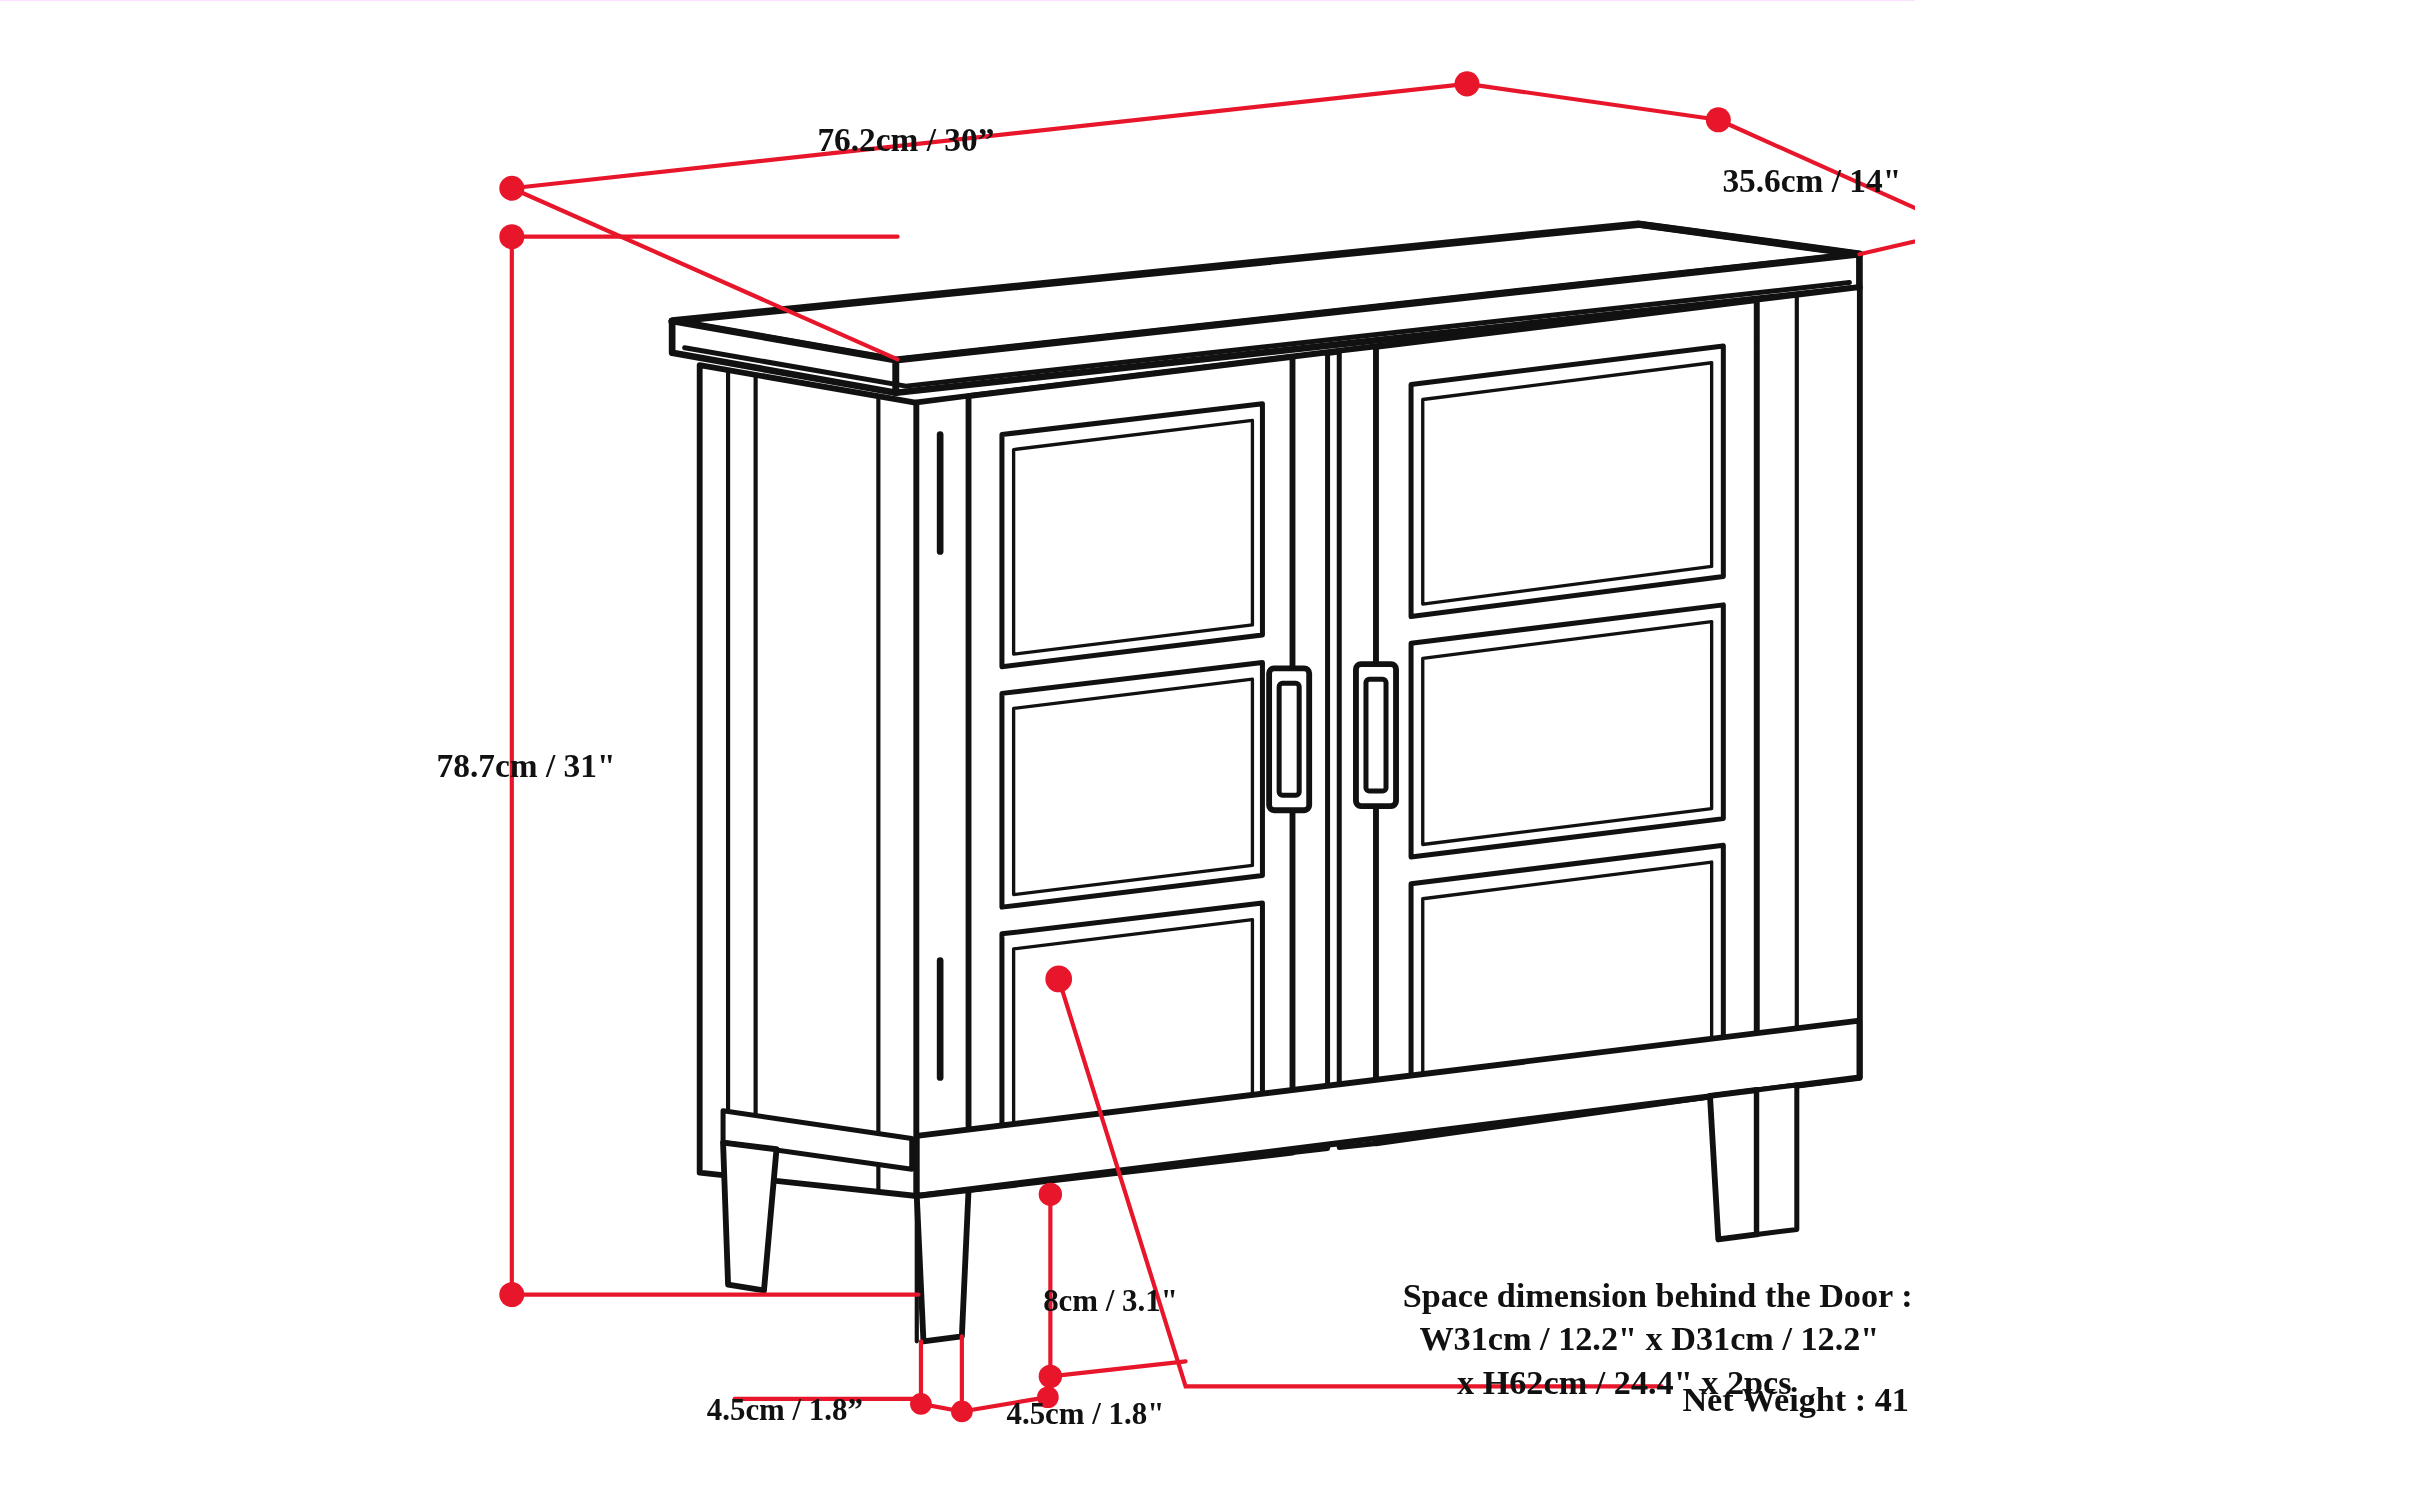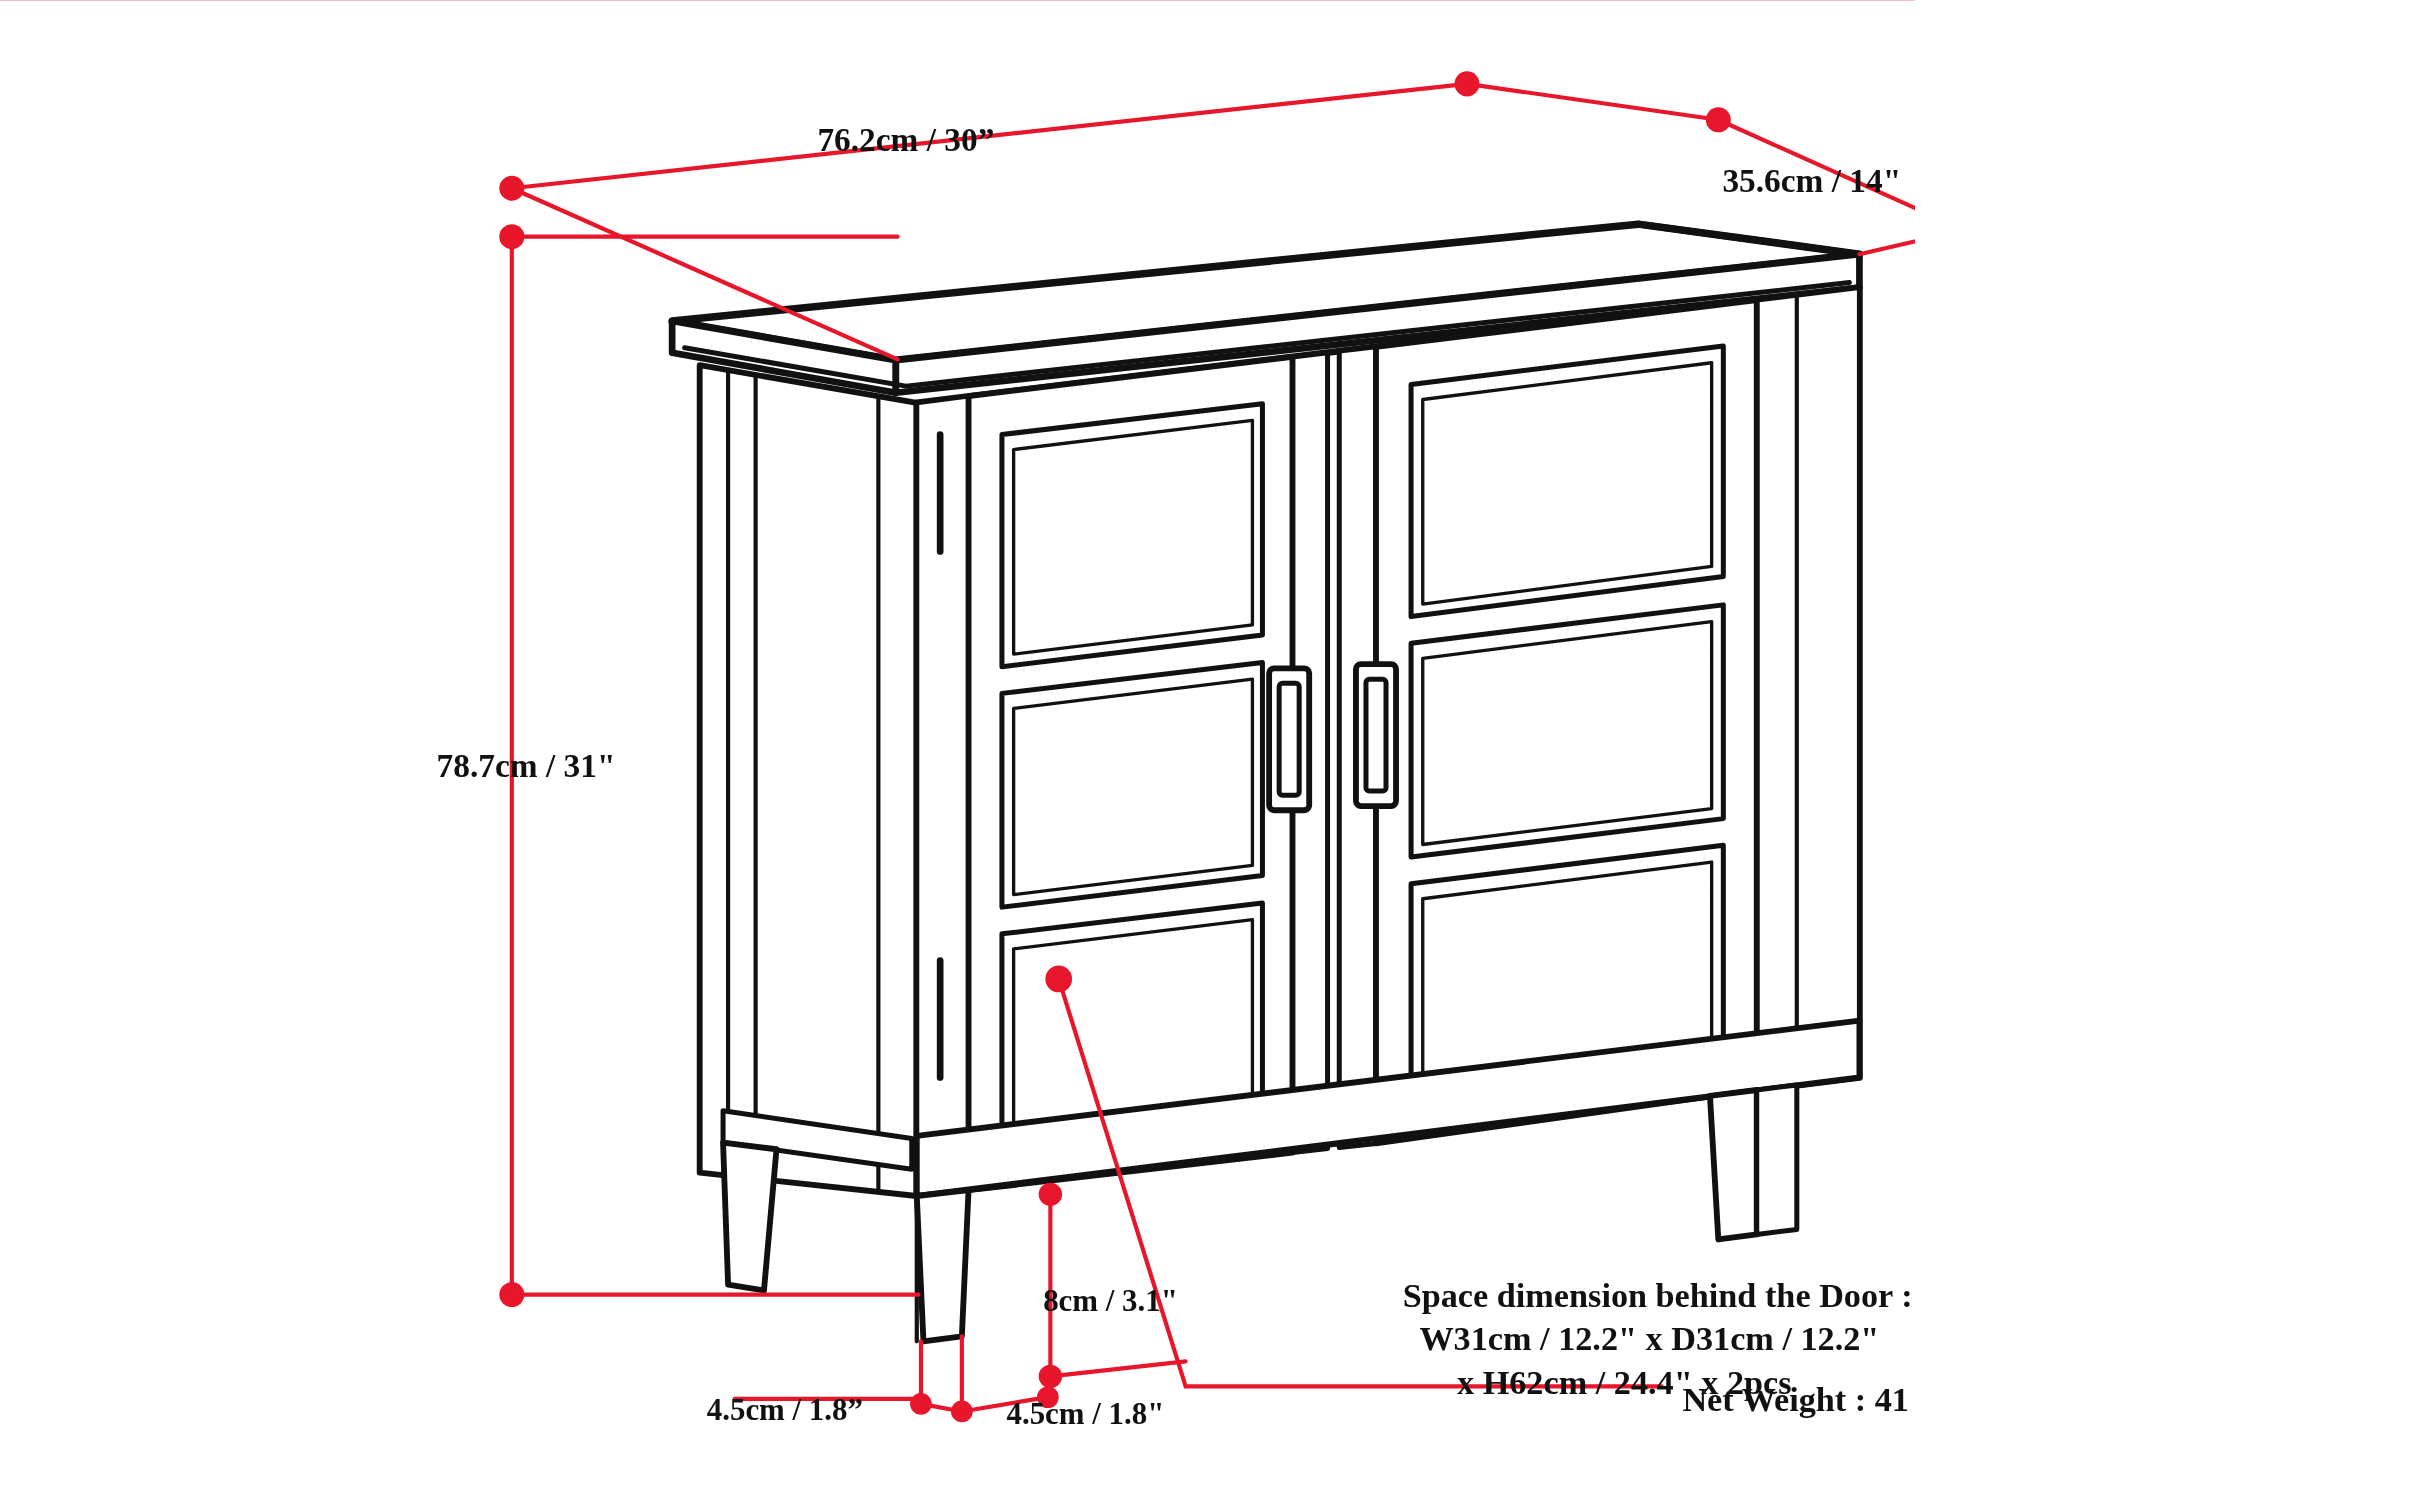--- a/index.html
+++ b/index.html
@@ -1,17 +1,17 @@
 <!DOCTYPE html>
 <html style="font-size:13.4px"><head>
 <meta charset="utf-8">
 <style>
   html,body{margin:0;padding:0;background:#fff;}
   body{font-family:"Liberation Serif",serif;}
-  #stage{position:relative;width:1915px;height:1512px;background:#ec4899;overflow:hidden;}
+  #stage{position:relative;width:1915px;height:1512px;background:#f0abfc;overflow:hidden;}
   svg{display:block;}
   .lbl{font-family:"Liberation Serif",serif;font-weight:bold;fill:#111111;}
   .dimtxt{font-size:40px;}
   .smalltxt{font-size:37px;}
   .callout{font-size:41px;}
   .weight{font-size:41px;}
 </style>
 </head>
 <body>
 

